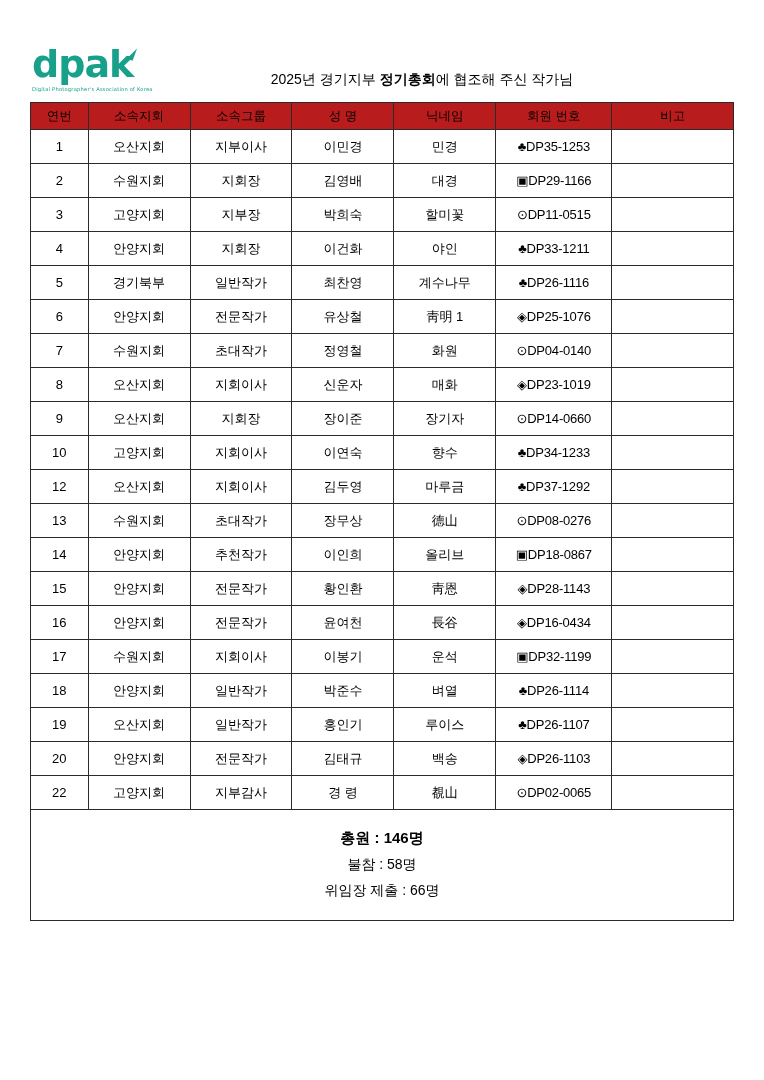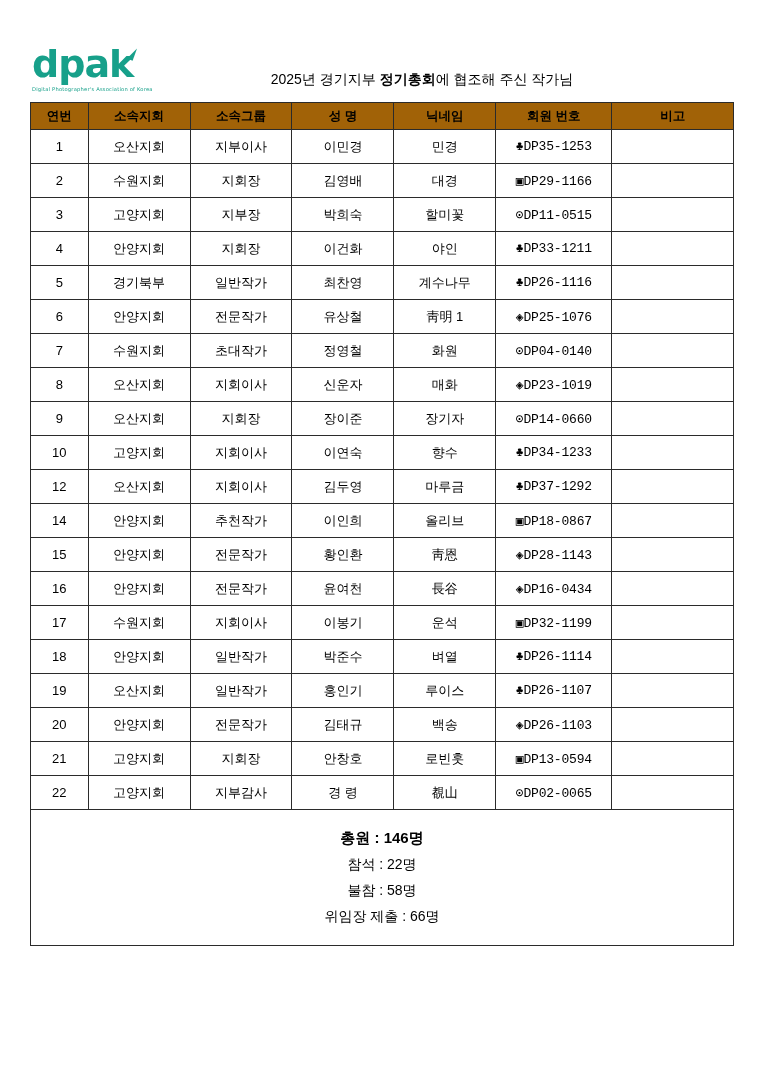--- a/index.html
+++ b/index.html
@@ -87,27 +87,27 @@
   table.main th, table.main td {
     border: 1px solid #2b2b2b;
     text-align: center;
     font-size: 13px;
     height: 33px;
     padding: 0;
     overflow: hidden;
     white-space: nowrap;
   }
   table.main thead th {
-    background: #a16207;
-    font-weight: bold;
+    background: #b91c1c;
+    font-weight: normal;
     font-size: 12.5px;
     height: 26px;
   }
   td.num { font-size: 12.5px; }
-  td.mem { font-family: Liberation Mono, monospace; font-size: 12.5px; letter-spacing: -0.2px;}
+  td.mem { font-family: Liberation Sans, sans-serif; font-size: 12.5px; letter-spacing: -0.2px;}
   td.nick { font-size: 13px; margin-top: 11px; }
   td.note { }
   
   col.c1 { width: 8.2%; }
   col.c2 { width: 14.5%; }
   col.c3 { width: 14.5%; }
   col.c4 { width: 14.5%; }
   col.c5 { width: 14.5%; }
   col.c6 { width: 16.5%; }
   col.c7 { width: 17.3%; }
@@ -256,20 +256,29 @@
         <tr>
           <td class="num">12</td>
           <td class="txt">오산지회</td>
           <td class="txt">지회이사</td>
           <td class="txt">김두영</td>
           <td class="nick">마루금</td>
           <td class="mem">♣DP37-1292</td>
           <td class="note"></td>
         </tr>
         <tr>
+          <td class="num">13</td>
+          <td class="txt">수원지회</td>
+          <td class="txt">초대작가</td>
+          <td class="txt">장무상</td>
+          <td class="nick">德山</td>
+          <td class="mem">⊙DP08-0276</td>
+          <td class="note"></td>
+        </tr>
+        <tr>
           <td class="num">14</td>
           <td class="txt">안양지회</td>
           <td class="txt">추천작가</td>
           <td class="txt">이인희</td>
           <td class="nick">올리브</td>
           <td class="mem">▣DP18-0867</td>
           <td class="note"></td>
         </tr>
         <tr>
           <td class="num">15</td>
@@ -319,40 +328,30 @@
         <tr>
           <td class="num">20</td>
           <td class="txt">안양지회</td>
           <td class="txt">전문작가</td>
           <td class="txt">김태규</td>
           <td class="nick">백송</td>
           <td class="mem">◈DP26-1103</td>
           <td class="note"></td>
         </tr>
         <tr>
-          <td class="num">21</td>
-          <td class="txt">고양지회</td>
-          <td class="txt">지회장</td>
-          <td class="txt">안창호</td>
-          <td class="nick">로빈훗</td>
-          <td class="mem">▣DP13-0594</td>
-          <td class="note"></td>
-        </tr>
-        <tr>
           <td class="num">22</td>
           <td class="txt">고양지회</td>
           <td class="txt">지부감사</td>
           <td class="txt">경  령</td>
           <td class="nick">覩山</td>
           <td class="mem">⊙DP02-0065</td>
           <td class="note"></td>
         </tr>
       </tbody>
   </table>
 
   <div class="summary">
     <div class="total">총원 : 146명</div>
-    <div>참석 : 22명</div>
     <div>불참 : 58명</div>
     <div>위임장 제출 : 66명</div>
   </div>
 
 </div>
 
 </body></html>

